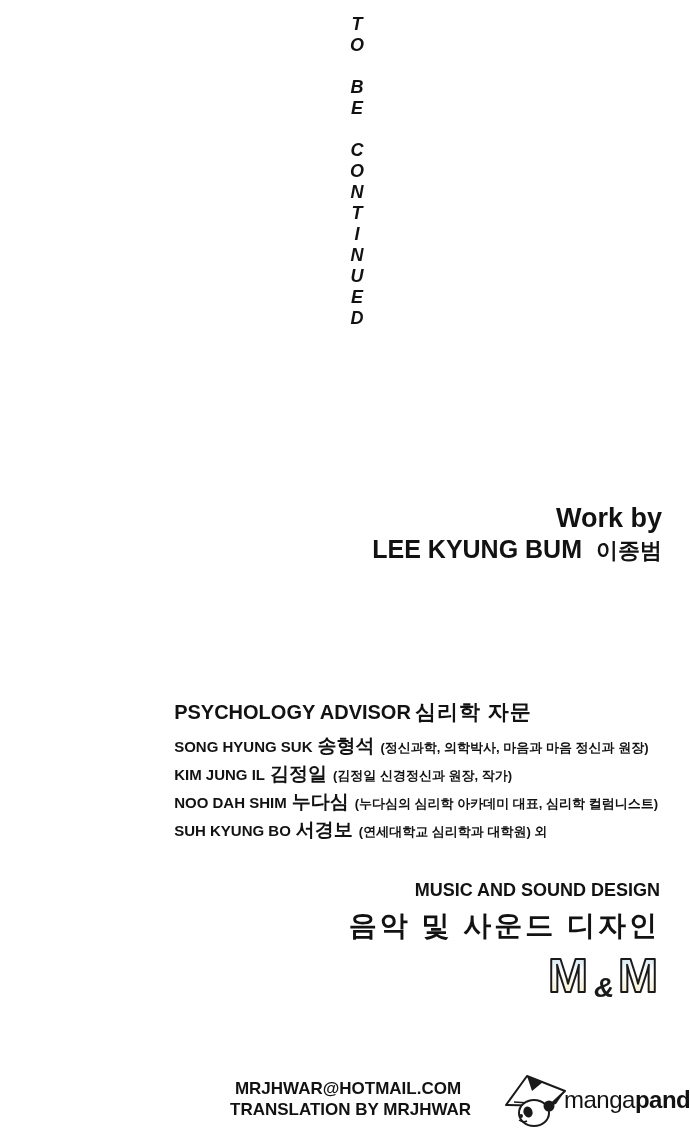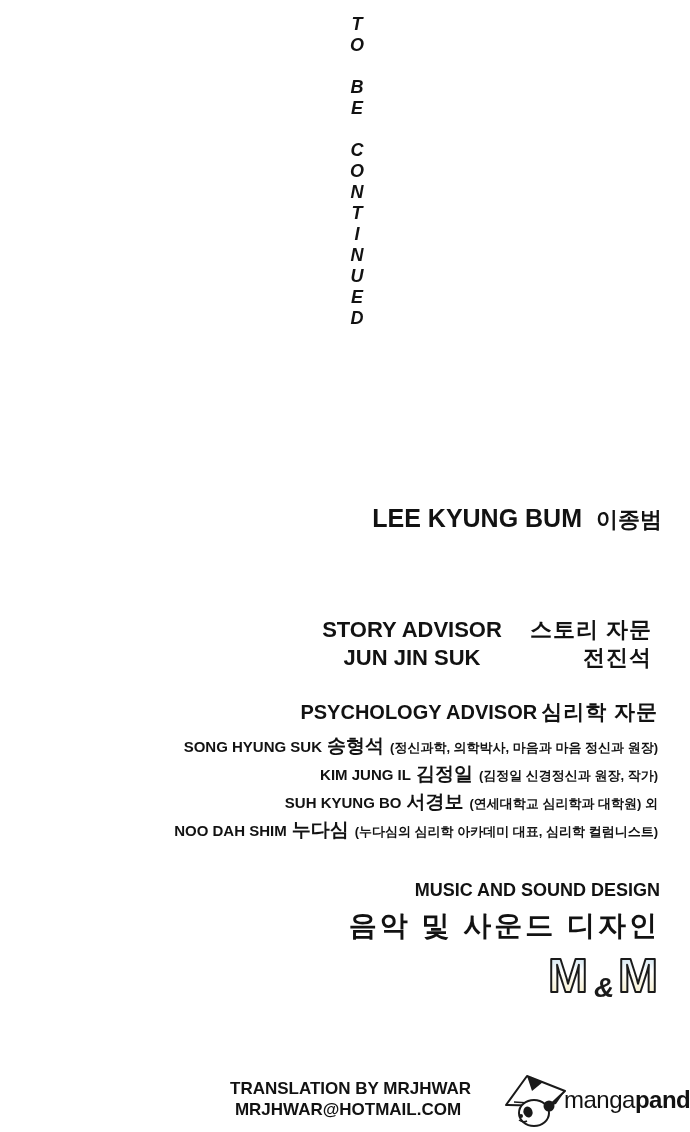--- a/index.html
+++ b/index.html
@@ -22,21 +22,21 @@
   .work-by .kr-big{font-size:22px;margin-left:14px;}
   
   .story{
     position:absolute;top:616px;right:38px;
     display:grid;grid-template-columns:auto auto;column-gap:28px;row-gap:1px;
     font-weight:bold;font-size:22px;line-height:27px;white-space:nowrap;
   }
   .story .c1{text-align:center;}
   .story .c2{text-align:right;letter-spacing:1px;}
   
-  .psych{position:absolute;top:698px;right:32px;text-align:right;white-space:nowrap;}
+  .psych{position:absolute;top:698px;right:32px;white-space:nowrap;}
   .psych-title{font-size:20px;font-weight:bold;margin-bottom:7px;}
   .psych-title .kr{font-size:21px;margin-left:4px;letter-spacing:1px;}
   .psych-row{font-size:15px;font-weight:bold;line-height:26px;}
   .psych-row .kr-name{font-size:19px;margin-left:5px;}
   .psych-row .note{font-size:13px;margin-left:6px;}
   
   .music{position:absolute;top:880px;right:30px;text-align:right;white-space:nowrap;}
   .music-en{font-size:18px;font-weight:bold;}
   .music-kr{font-size:28px;font-weight:bold;margin-top:6px;letter-spacing:3px;}
   .mm-logo{margin-top:3px;margin-right:-8px;}
@@ -51,58 +51,53 @@
   .brand-text{font-size:24px;letter-spacing:-0.5px;margin-left:-4px;white-space:nowrap;}
 </style>
 </head>
 <body>
 
 <div class="page">
 
   <div class="tbc">TO BE CONTINUED</div>
 
   <div class="work-by">
+    <div class="l1">Work by</div>
     <div class="l2"><span>LEE KYUNG BUM</span><span class="kr-big">이종범</span></div>
   </div>
 
-  <div class="story">
-    <div class="c1">STORY ADVISOR</div>
-    <div class="c2">스토리 자문</div>
-    <div class="c1">JUN JIN SUK</div>
-    <div class="c2">전진석</div>
-  </div>
 
   <div class="psych">
     <div class="psych-title"><span>PSYCHOLOGY ADVISOR</span><span class="kr">심리학 자문</span></div>
     <div class="psych-row"><span>SONG HYUNG SUK</span><span class="kr-name">송형석</span><span class="note">(정신과학, 의학박사, 마음과 마음 정신과 원장)</span></div>
     <div class="psych-row"><span>KIM JUNG IL</span><span class="kr-name">김정일</span><span class="note">(김정일 신경정신과 원장, 작가)</span></div>
+    <div class="psych-row"><span>NOO DAH SHIM</span><span class="kr-name">누다심</span><span class="note">(누다심의 심리학 아카데미 대표, 심리학 컬럼니스트)</span></div>
     <div class="psych-row"><span>SUH KYUNG BO</span><span class="kr-name">서경보</span><span class="note">(연세대학교 심리학과 대학원) 외</span></div>
-    <div class="psych-row"><span>NOO DAH SHIM</span><span class="kr-name">누다심</span><span class="note">(누다심의 심리학 아카데미 대표, 심리학 컬럼니스트)</span></div>
   </div>
 
   <div class="music">
     <div class="music-en">MUSIC AND SOUND DESIGN</div>
     <div class="music-kr">음악 및 사운드 디자인</div>
     <svg class="mm-logo" width="122" height="50" viewBox="0 0 122 50">
       <defs>
         <linearGradient id="mgrad" x1="0" y1="0" x2="0" y2="1">
           <stop offset="0%" stop-color="#b5d3e6"></stop>
           <stop offset="42%" stop-color="#ffffff"></stop>
           <stop offset="95%" stop-color="#f4ecc4"></stop>
         </linearGradient>
       </defs>
       <text x="2" y="44" font-size="48" fill="url(#mgrad)" stroke="#1a1a1a" stroke-width="2" stroke-linejoin="round">M</text>
       <text x="48" y="49" font-size="28" font-style="italic" fill="#1a1a1a">&amp;</text>
       <text x="72" y="44" font-size="48" fill="url(#mgrad)" stroke="#1a1a1a" stroke-width="2" stroke-linejoin="round">M</text>
     </svg>
   </div>
 
   <div class="translation">
+    <div>MRJHWAR@HOTMAIL.COM</div>
     <div>TRANSLATION BY MRJHWAR</div>
-    <div>MRJHWAR@HOTMAIL.COM</div>
   </div>
 
   <div class="brand">
     <svg width="64" height="58" viewBox="0 0 64 58">
 
       <polygon points="2,34 23,5 61,20 45,35" fill="#ffffff" stroke="#1a1a1a" stroke-width="2" stroke-linejoin="round"></polygon>
       <polygon points="23,5 39,11 28,20" fill="#1a1a1a"></polygon>
       <polygon points="45,35 61,20 52,33" fill="#1a1a1a"></polygon>
       <line x1="10" y1="31" x2="40" y2="33" stroke="#1a1a1a" stroke-width="1.5"></line>
 

